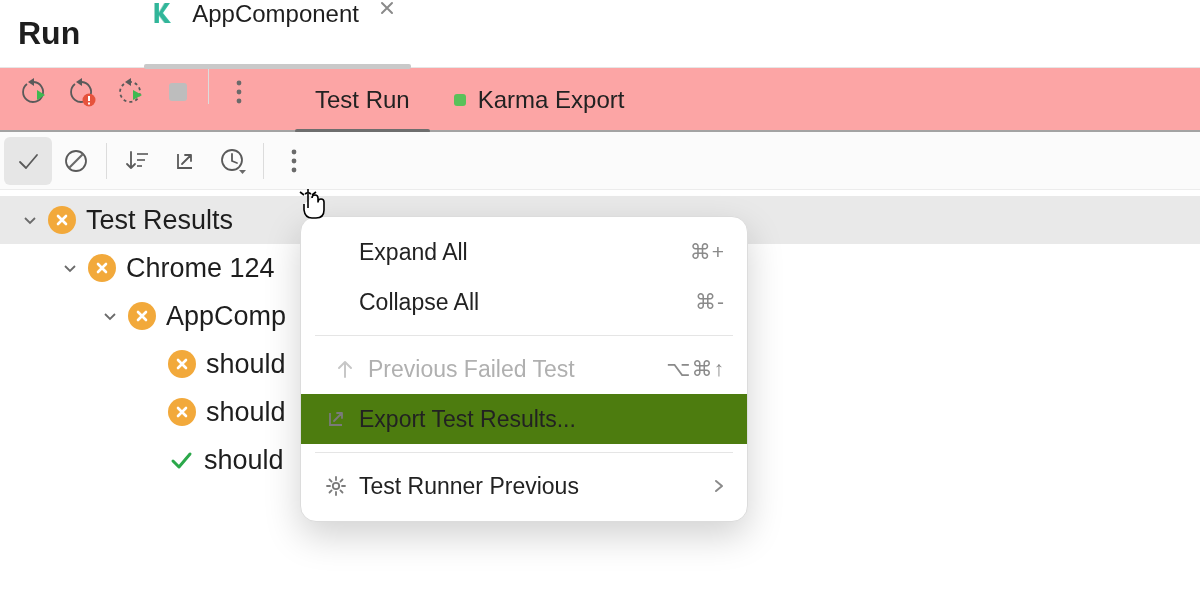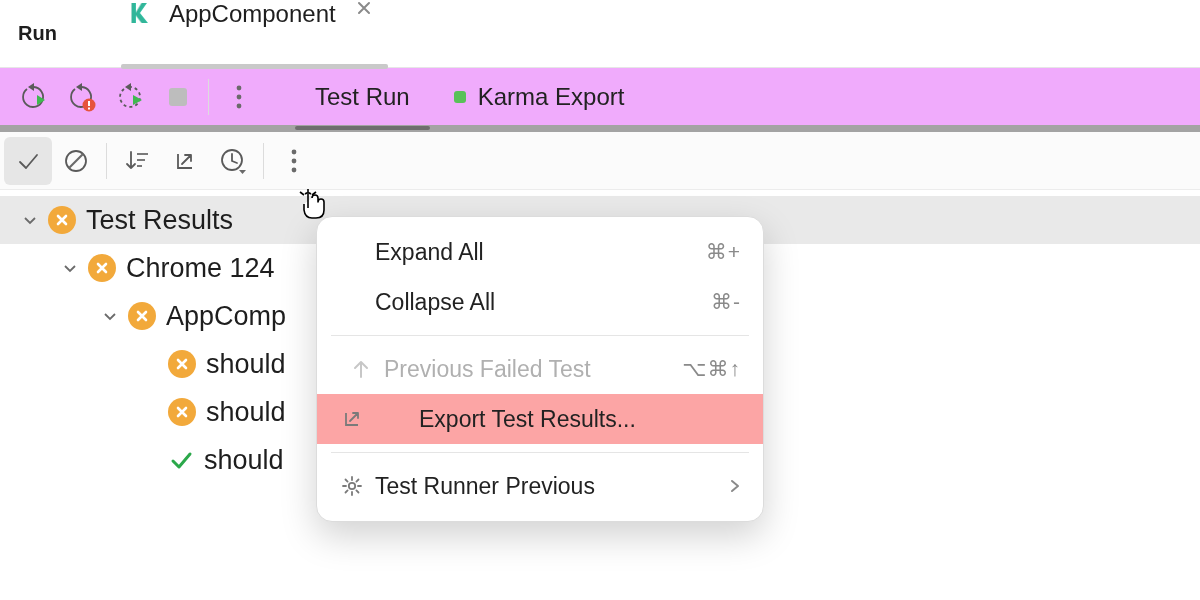--- a/index.html
+++ b/index.html
@@ -16,21 +16,21 @@
   
   .header {
     height: 68px;
     display: flex;
     align-items: center;
     border-bottom: 1px solid #e6e6e6;
     padding-left: 18px;
   }
   .header .title {
     font-weight: 700;
-    font-size: 20px;
+    font-size: 32px;
     margin-right: 64px;
   }
   .tab {
     display: flex;
     align-items: flex-start;
     height: 68px;
     position: relative;
     padding: 0 8px;
   }
   .tab .karma-logo {
@@ -49,25 +49,24 @@
     left: 0; right: -8px;
     bottom: -1px;
     height: 5px;
     background: #c9c9c9;
     border-radius: 2px;
   }
 
   
   .toolbar1 {
     height: 64px;
-    border-bottom: 7px solid #a3a3a3;
-    display: flex;
-    align-items: center;
+    border-bottom: 2px solid #a3a3a3;
+    display: flex;
     padding-left: 10px;
-    background: #f0abfc;
+    background: #fca5a5;
   }
   .icon-btn {
     width: 48px; height: 48px;
     display: inline-flex;
     align-items: center;
     justify-content: center;
     border-radius: 6px;
     color: #5a5a5a;
   }
   .divider-v {
@@ -149,39 +148,39 @@
     margin-right: 10px;
     flex: none;
   }
   .status-circle.fail { background: #f2a93b; color: #fff; }
   .status-pass { color: #2ba84a; margin-right: 10px; }
 
   
   .menu {
     position: absolute;
     top: 216px;
-    left: 316px;
+    left: 300px;
     width: 448px;
     background: #fff;
     border: 1px solid #dcdcdc;
     border-radius: 16px;
     box-shadow: 0 14px 36px rgba(0,0,0,0.18);
     padding: 10px 0;
     z-index: 20;
   }
   .menu-item {
     height: 50px;
     display: flex;
     align-items: center;
     padding: 0 22px 0 20px;
     font-size: 23px;
     color: #222;
   }
   .menu-item.disabled { color: #b0b0b0; padding-left: 29px; }
-  .menu-item.highlight { background: #fca5a5; gap: 44px; }
+  .menu-item.highlight { background: #4d7c0f; }
   .menu-item .mi-icon {
     width: 30px;
     display: inline-flex;
     justify-content: center;
     margin-right: 8px;
     color: #7a7a7a;
   }
   .menu-item.disabled .mi-icon { color: #c7c7c7; }
   .menu-item .mi-label { flex: 1; }
   .menu-item .mi-short {

